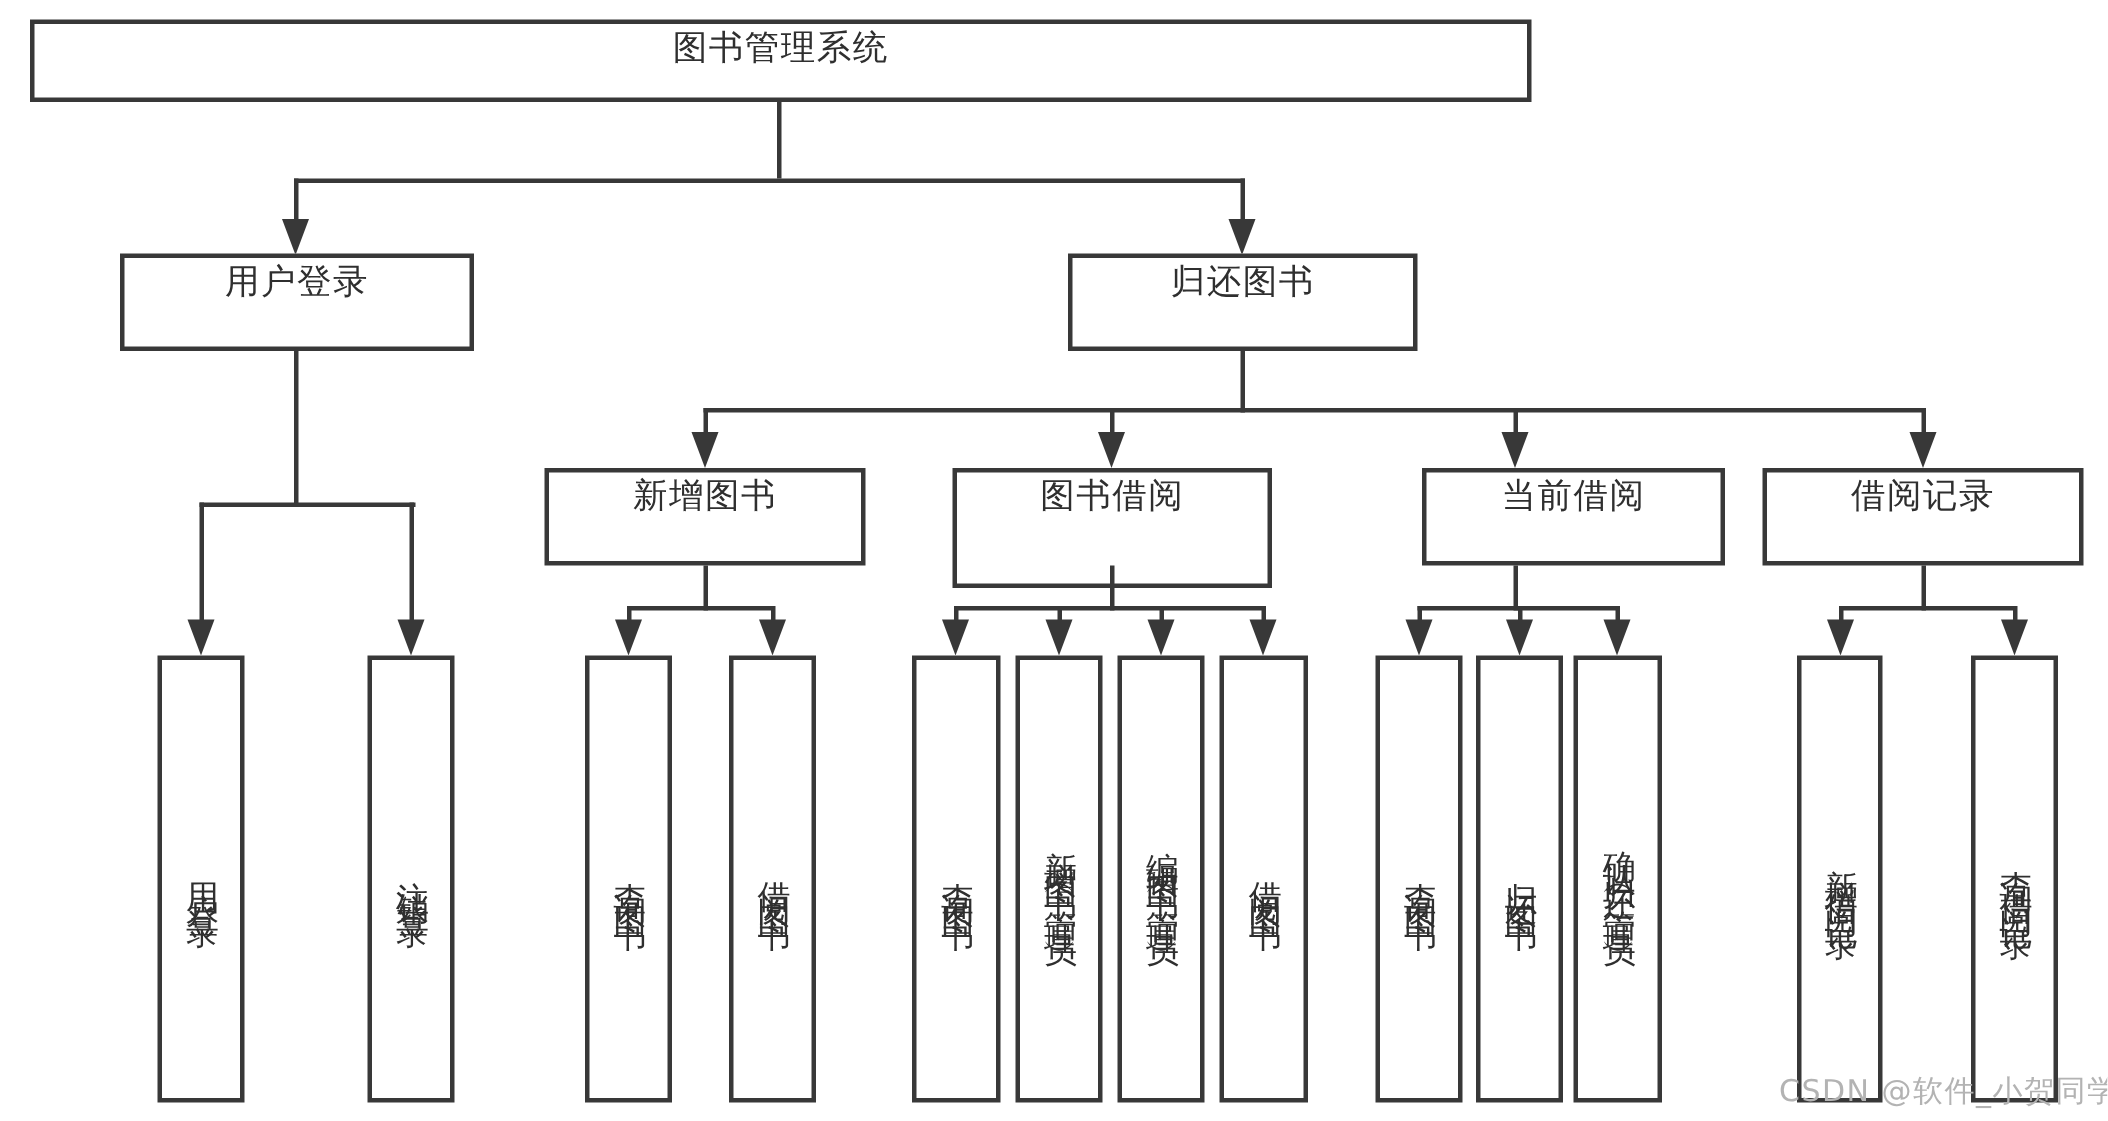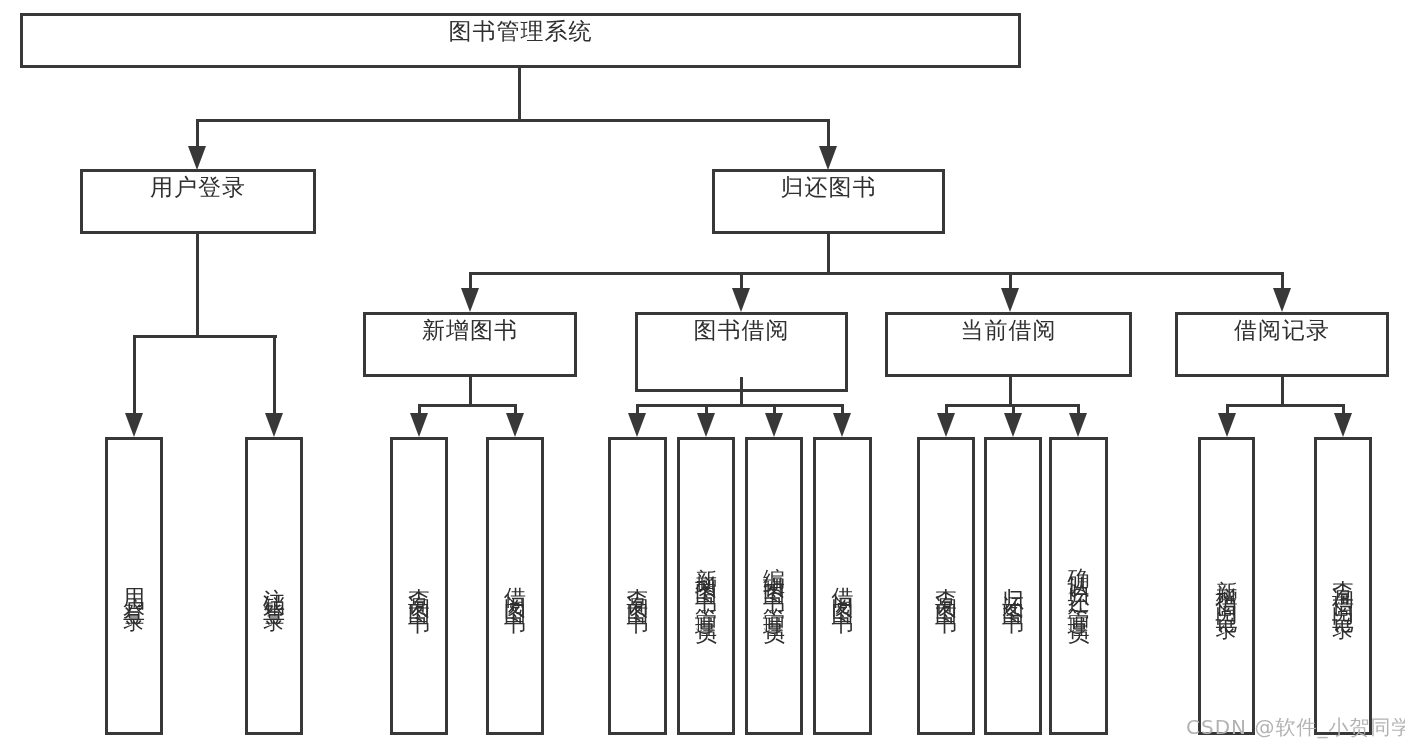--- a/index.html
+++ b/index.html
@@ -80,21 +80,21 @@
   <div class="arrow" style="left:1001px;top:288px"></div>
   <div class="vline" style="left:1281px;top:272px;height:20px"></div>
   <div class="arrow" style="left:1273px;top:288px"></div>
 
   <div class="node" style="left:363px;top:312px;width:214px;height:65px">
     <span>新增图书</span>
   </div>
   <div class="node" style="left:635px;top:312px;width:213px;height:80px">
     <span>图书借阅</span>
   </div>
-  <div class="node" style="left:885px;top:312px;width:247px;height:65px">
+  <div class="node" style="left:948px;top:312px;width:202px;height:65px">
     <span>当前借阅</span>
   </div>
   <div class="node" style="left:1175px;top:312px;width:214px;height:65px">
     <span>借阅记录</span>
   </div>
 
   <div class="vline" style="left:469px;top:377px;height:30px"></div>
   <div class="hline" style="left:418px;top:404px;width:98px"></div>
   <div class="vline" style="left:418px;top:404px;height:12px"></div>
   <div class="arrow" style="left:410px;top:413px"></div>

